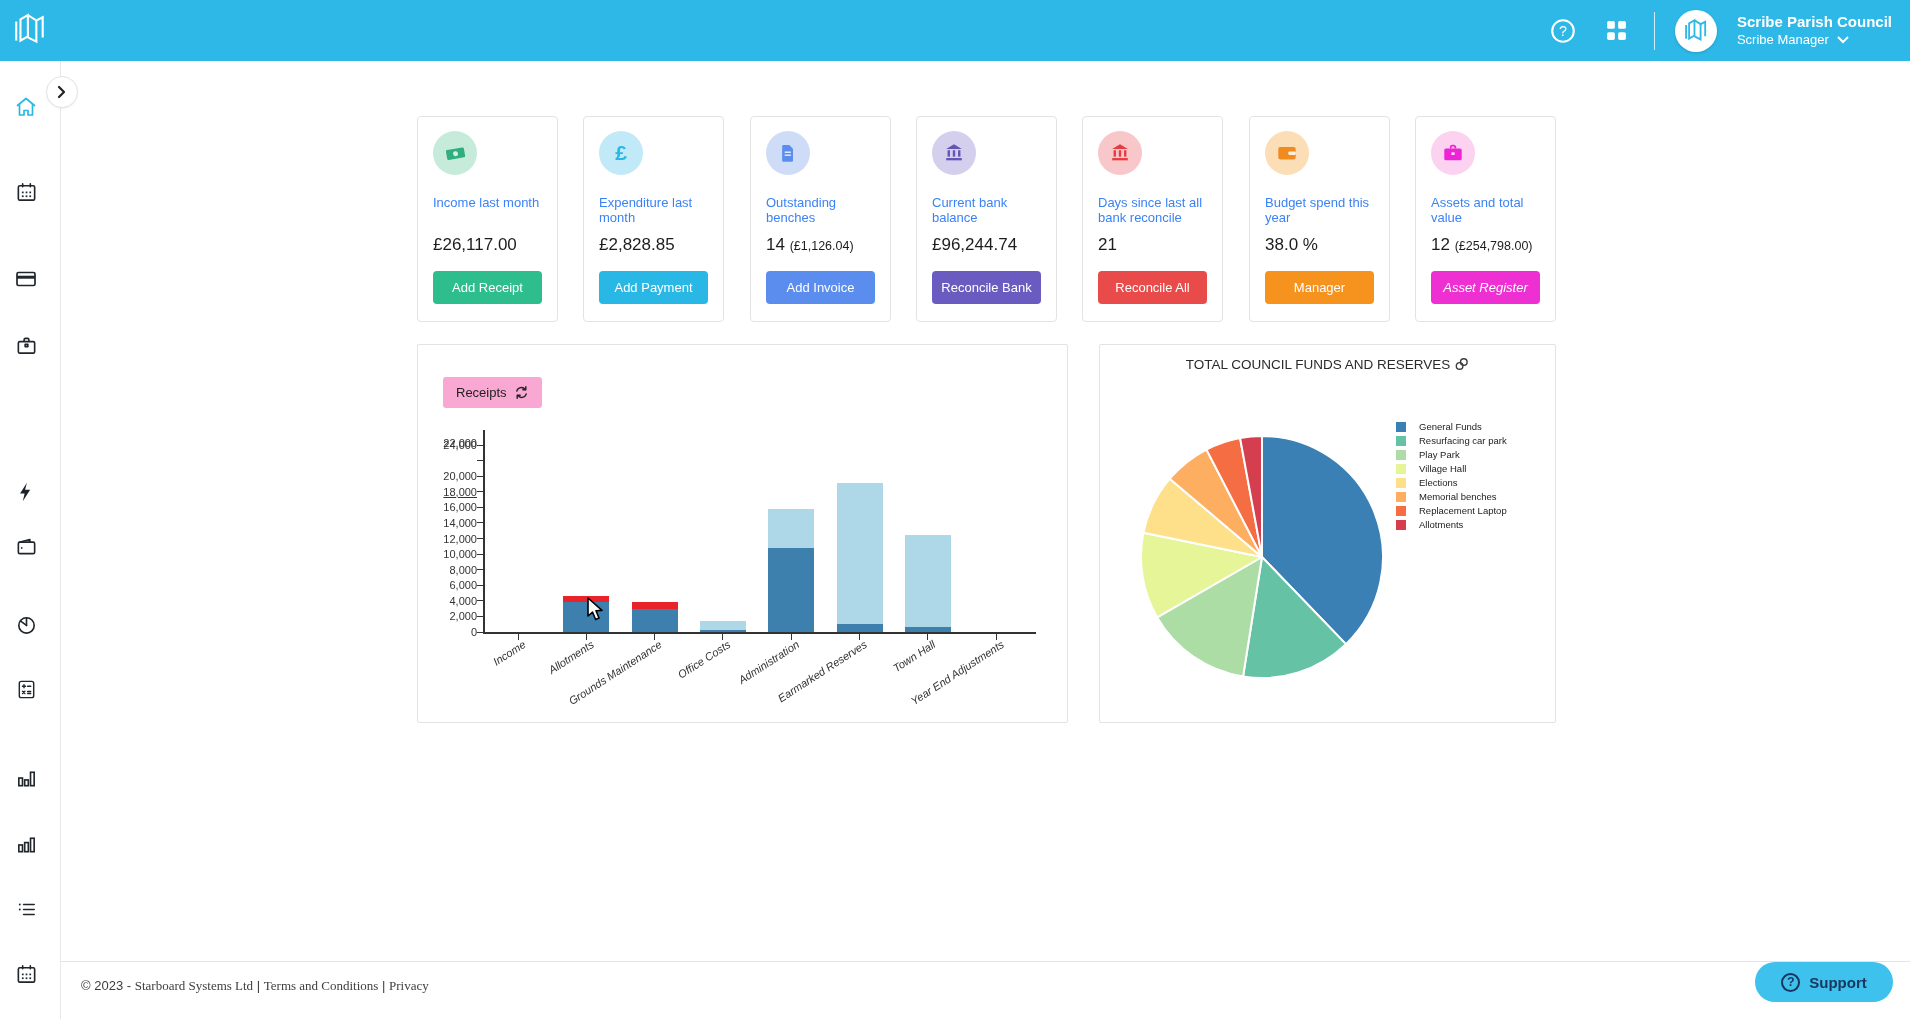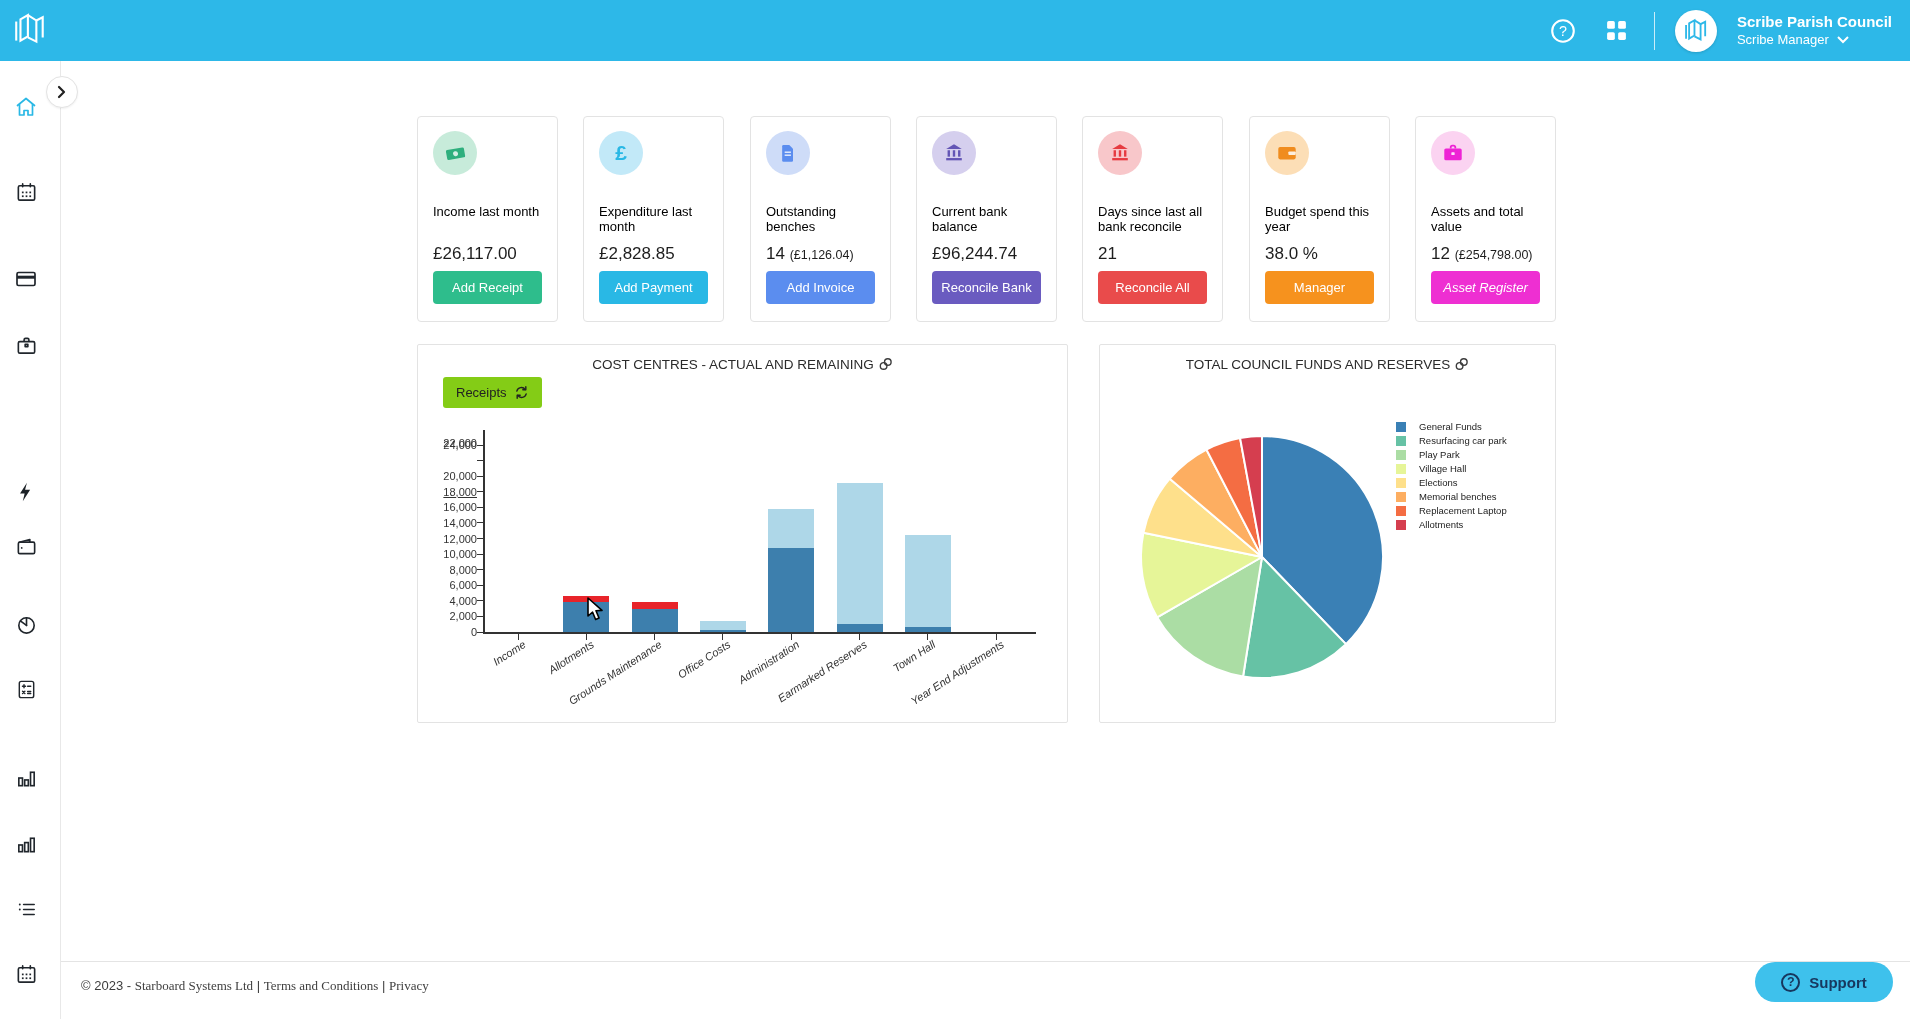--- a/index.html
+++ b/index.html
@@ -18,32 +18,32 @@
   
   .sidebar{position:absolute;left:0;top:61px;width:60px;bottom:0;background:#fff;border-right:1px solid #e8e8e8;z-index:4;}
   .nav-ico{position:absolute;left:13px;width:26px;height:26px;display:flex;align-items:center;justify-content:center;cursor:pointer;}
   .collapse-btn{position:absolute;left:46px;top:76px;width:30px;height:30px;border-radius:50%;background:#fff;
     border:1px solid #e3e3e3;display:flex;align-items:center;justify-content:center;cursor:pointer;z-index:6;box-shadow:0 1px 2px rgba(0,0,0,.06);}
   
   .stat-card{position:absolute;top:116px;width:141px;height:206px;background:#fff;border:1px solid #e3e3e3;
     border-radius:4px;box-sizing:border-box;padding:14px 15px;}
   .icon-circle{width:44px;height:44px;border-radius:50%;display:flex;align-items:center;justify-content:center;}
   .pound-glyph{font-size:21px;font-weight:bold;}
-  .card-label{margin-top:29px;font-size:13px;color:#000000;line-height:1.18;min-height:31px;}
+  .card-label{margin-top:20px;font-size:13px;color:#3b82f6;line-height:1.18;min-height:31px;}
   .card-value{margin-top:9px;font-size:17px;color:#1d1d1d;white-space:nowrap;}
   .card-value .note{font-size:12.5px;}
   .card-btn{position:absolute;left:15px;right:15px;bottom:17px;height:33px;border:none;border-radius:4px;
     color:#fff;font-size:13px;font-family:inherit;cursor:pointer;}
   
   .chart-card{position:absolute;top:344px;height:379px;background:#fff;border:1px solid #e3e3e3;border-radius:2px;box-sizing:border-box;}
   .chart-card.bar{left:417px;width:651px;}
   .chart-card.pie{left:1099px;width:457px;}
   .chart-title{position:absolute;left:0;right:0;top:12px;text-align:center;font-size:13.5px;color:#2b2b2b;}
   .chart-title svg{vertical-align:-2px;margin-left:4px;}
-  .filter-btn{position:absolute;left:25px;top:32px;height:31px;padding:0 13px;background:#84cc16;border:none;border-radius:3px;
+  .filter-btn{position:absolute;left:25px;top:32px;height:31px;padding:0 13px;background:#f9a8d4;border:none;border-radius:3px;
     font-size:13px;color:#222;font-family:inherit;display:flex;align-items:center;gap:7px;cursor:pointer;}
   .ylab{position:absolute;left:0;width:59px;text-align:right;font-size:11px;color:#333;}
   .xlab{position:absolute;top:293px;font-size:11px;font-style:italic;color:#333;white-space:nowrap;
     transform:rotate(-33deg);transform-origin:100% 0;}
   .legend{position:absolute;left:296px;top:76px;}
   .legend-row{display:flex;align-items:center;gap:13px;margin-bottom:3px;}
   .legend-swatch{width:10px;height:10px;flex:0 0 10px;}
   .legend-label{font-size:9.5px;color:#222;white-space:nowrap;}
   
   .footer{position:absolute;left:61px;right:0;top:961px;height:58px;border-top:1px solid #e4e4e4;background:#fff;
@@ -295,26 +295,20 @@
         <rect x="2.5" y="7" width="19" height="13" rx="1.8" fill="currentColor"></rect>
         <rect x="10.2" y="11.3" width="3.6" height="2.8" rx=".6" fill="#fff" opacity=".85"></rect>
       </svg>
   </div>
   <div class="card-label">Assets and total value</div>
   <div class="card-value"><span>12</span> <span class="note">(£254,798.00)</span></div>
   <button class="card-btn" style="background: rgb(238, 47, 210); font-style: italic;">Asset Register</button>
 </div>
 
 <div class="chart-card bar">
-  <div class="chart-title">
-    <span>COST CENTRES - ACTUAL AND REMAINING</span><svg width="15" height="14" viewBox="0 0 14 14" fill="none" stroke="#3c3c3c" stroke-width="1.4">
-        <circle cx="5.1" cy="8.9" r="3.3"></circle>
-        <circle cx="9.3" cy="5" r="3.3"></circle>
-      </svg>
-  </div>
   <button class="filter-btn">
     <span>Receipts</span>
     <svg width="15" height="15" viewBox="0 0 16 16" fill="none" stroke="#222" stroke-width="1.5" stroke-linecap="round" stroke-linejoin="round">
         <path d="M3 6.5a5 5 0 0 1 9-1.6"></path>
         <path d="M12.6 1.8v3.2H9.4"></path>
         <path d="M13 9.5a5 5 0 0 1-9 1.6"></path>
         <path d="M3.4 14.2V11h3.2"></path>
       </svg>
   </button>
   <div id="bar-plot" style="position:absolute;left:0;top:0;width:651px;height:379px;">

